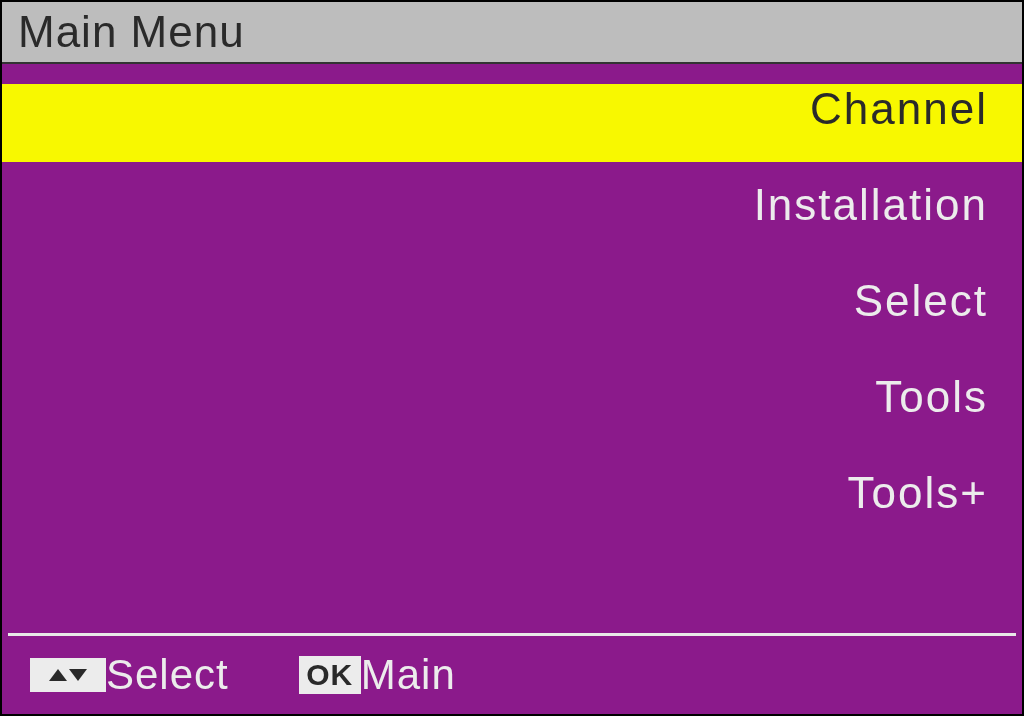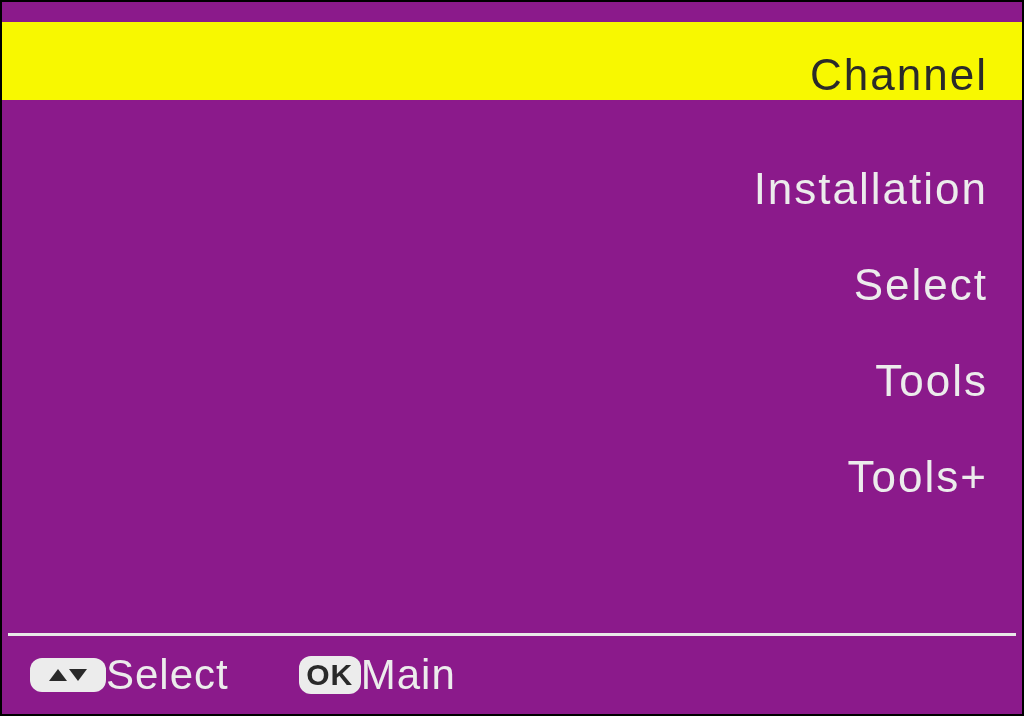--- a/index.html
+++ b/index.html
@@ -44,21 +44,21 @@
       flex: 1;
       background: #8B1A8B;
       display: flex;
       flex-direction: column;
       padding-top: 16px;
     }
     
     .menu-item {
       height: 96px;
       display: flex;
-      align-items: flex-end;
+      align-items: flex-start;
       justify-content: flex-end;
       padding-right: 34px;
       font-size: 44px;
       color: #ECECEC;
       letter-spacing: 2px;
     }
     
     .menu-item.selected {
       background: #F8F800;
       color: #2A2A2A;
@@ -102,21 +102,21 @@
     }
     
     .footer-icon {
       background: #ECECEC;
       color: #2A2A2A;
       display: inline-flex;
       align-items: center;
       justify-content: center;
       font-weight: bold;
       margin-right: 0;
-      border-radius: 12px;
+      border-radius: 0;
     }
     
     .arrows-icon {
       width: 76px;
       height: 34px;
       font-size: 20px;
       line-height: 1;
     }
     
     .ok-icon {
@@ -150,20 +150,23 @@
       border-right: 9px solid transparent;
       border-top: 12px solid #2A2A2A;
       display: inline-block;
     }
   </style>
 </head>
 <body>
 
 <div class="container">
 
+  <div class="header">
+    <span class="header-title">Main Menu</span>
+  </div>
 
   <div class="menu-area">
     <div class="menu-item selected">
       <span>Channel</span>
     </div>
     <div class="menu-item">
       <span>Installation</span>
     </div>
     <div class="menu-item">
       <span>Select</span>

